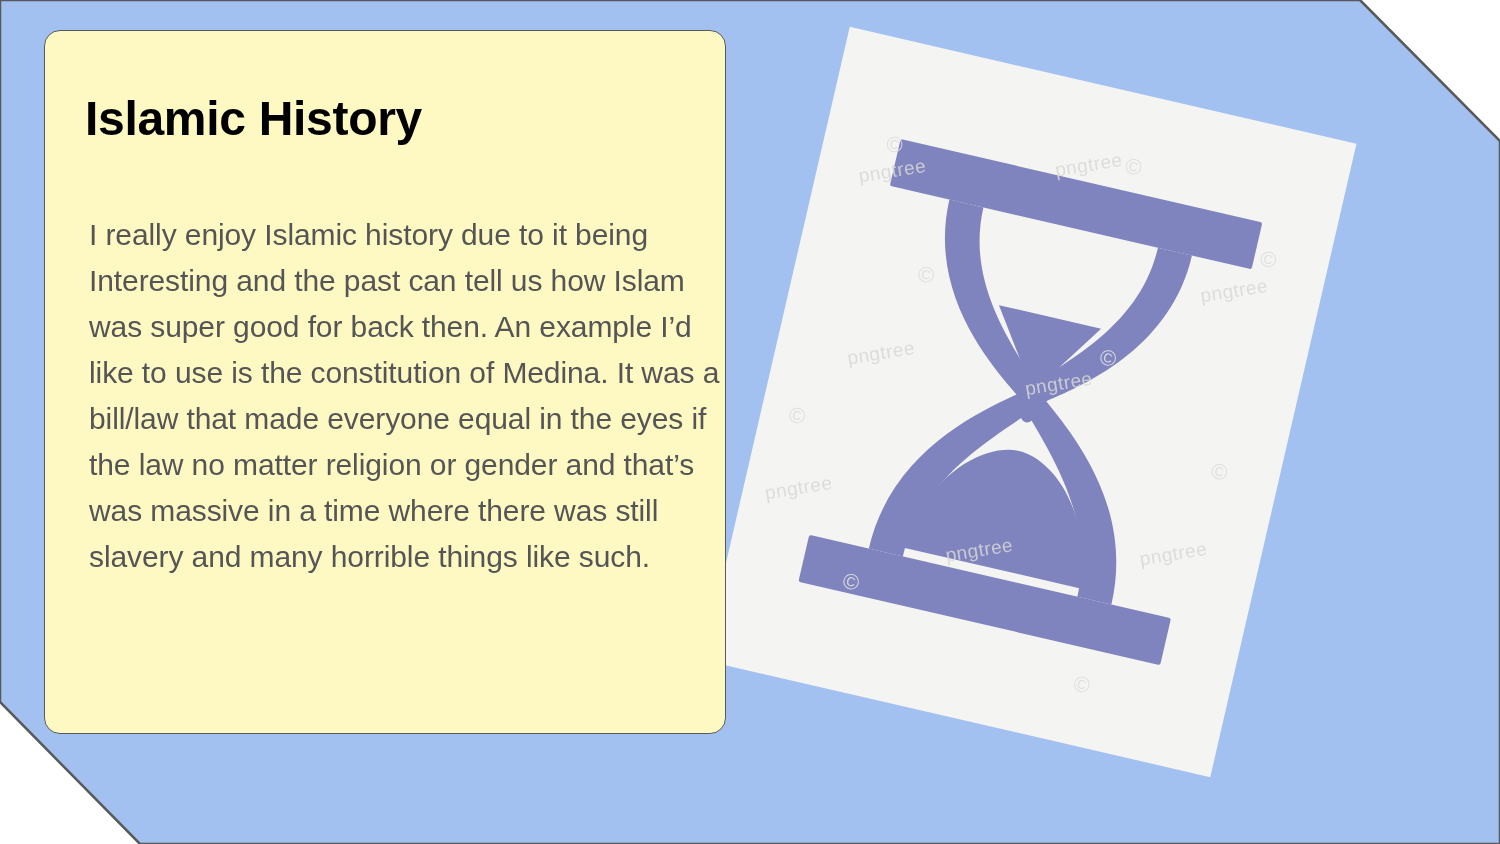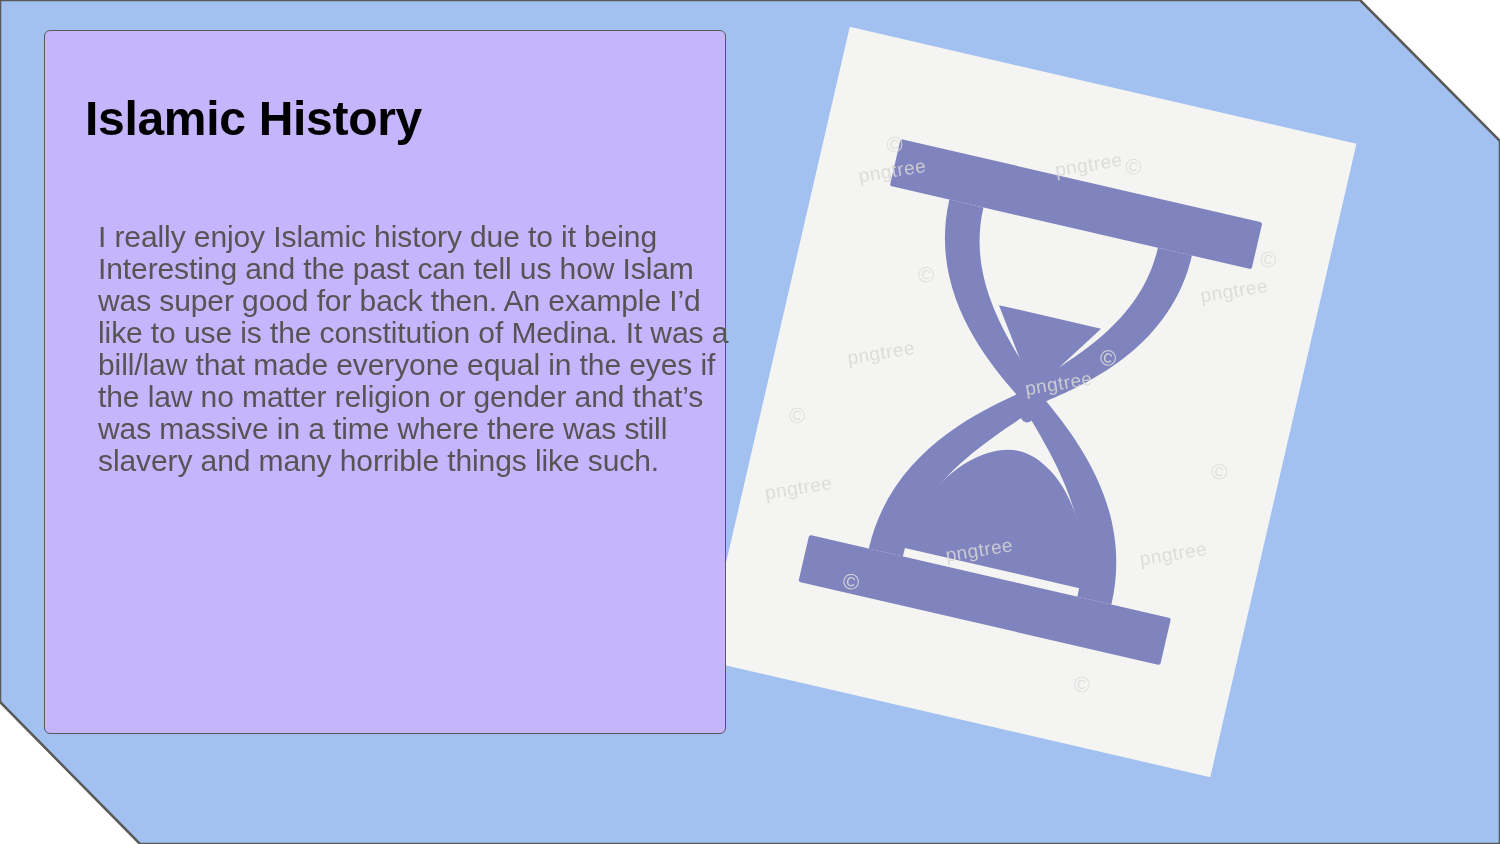--- a/index.html
+++ b/index.html
@@ -89,23 +89,23 @@
     opacity: .9;
   }
 
   
   .text-card {
     position: absolute;
     left: 44px;
     top: 30px;
     width: 682px;
     height: 704px;
-    background: #c4b5fd;
+    background: #fef9c3;
     border: 1.5px solid #595959;
-    border-radius: 6px;
+    border-radius: 16px;
     box-sizing: border-box;
   }
   .card-inner {
     position: absolute;
     left: 20px;
     right: 20px;
     top: 0;
     bottom: 0;
     padding: 0;
   }
@@ -118,23 +118,23 @@
     font-weight: bold;
     color: #000000;
     letter-spacing: -0.3px;
     line-height: 1;
   }
   .body-text {
     position: absolute;
     left: 20px;
     top: 177px;
     width: 640px;
-    margin: 13px;
+    margin: 4px;
     font-size: 30px;
-    line-height: 32px;
+    line-height: 46px;
     color: #555555;
     letter-spacing: -0.1px;
   }
 </style>
 </head>
 <body>
 
 <div id="slide">
 
   <div class="bg-shape"></div>

